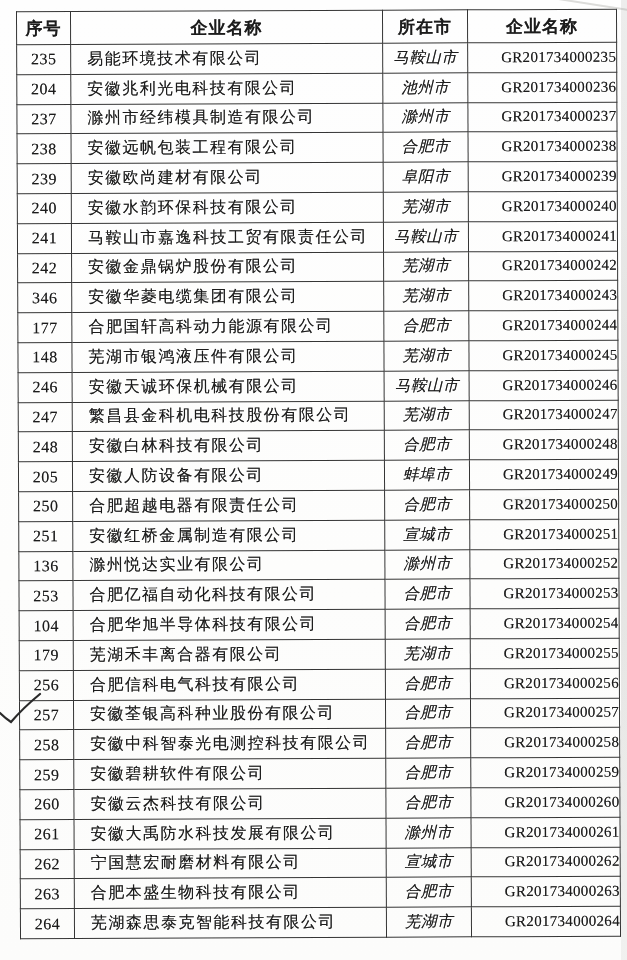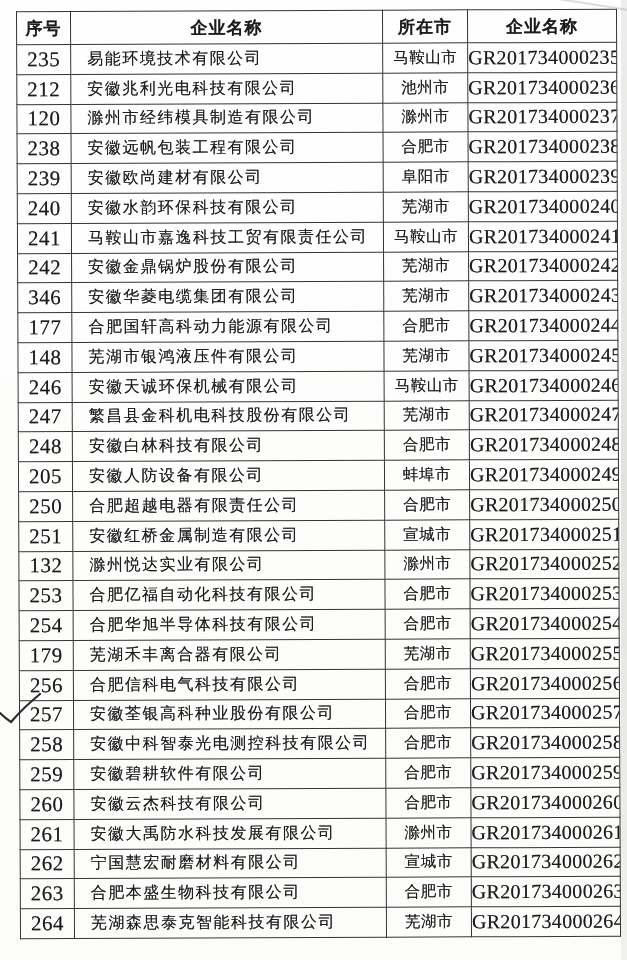--- a/index.html
+++ b/index.html
@@ -42,29 +42,29 @@
     overflow: hidden;
     padding: 0;
   }
   .cert-table thead tr { height: 33px; }
   .cert-table tbody tr { height: 29.8px; }
   .cert-table th {
     font-size: 17px;
     font-weight: 700;
     letter-spacing: 1px;
   }
-  td.c0 { font-size: 21px; letter-spacing: 0.5px; }
+  td.c0 { font-size: 16px; letter-spacing: 0.5px; }
   td.c1 {
     text-align: left;
     padding-left: 16px;
     font-size: 16px;
     letter-spacing: 1.5px;
   }
-  td.c2 { font-size: 15.5px; letter-spacing: 0.5px; }
-  td.c3 { font-size: 20px; letter-spacing: 0.3px; }
+  td.c2 { font-size: 15.5px; letter-spacing: 0.5px; font-style: italic; }
+  td.c3 { font-size: 15px; letter-spacing: 0.3px; text-align: right; }
 
   
   .checkmark {
     position: absolute;
     left: -1px;
     top: 692px;
     width: 44px;
     height: 34px;
     pointer-events: none;
   }
@@ -119,27 +119,27 @@
       </tr>
     </thead>
     <tbody>
         <tr>
           <td class="c0">235</td>
           <td class="c1">易能环境技术有限公司</td>
           <td class="c2">马鞍山市</td>
           <td class="c3">GR201734000235</td>
         </tr>
         <tr>
-          <td class="c0">212</td>
+          <td class="c0">204</td>
           <td class="c1">安徽兆利光电科技有限公司</td>
           <td class="c2">池州市</td>
           <td class="c3">GR201734000236</td>
         </tr>
         <tr>
-          <td class="c0">120</td>
+          <td class="c0">237</td>
           <td class="c1">滁州市经纬模具制造有限公司</td>
           <td class="c2">滁州市</td>
           <td class="c3">GR201734000237</td>
         </tr>
         <tr>
           <td class="c0">238</td>
           <td class="c1">安徽远帆包装工程有限公司</td>
           <td class="c2">合肥市</td>
           <td class="c3">GR201734000238</td>
         </tr>
@@ -215,33 +215,33 @@
           <td class="c2">合肥市</td>
           <td class="c3">GR201734000250</td>
         </tr>
         <tr>
           <td class="c0">251</td>
           <td class="c1">安徽红桥金属制造有限公司</td>
           <td class="c2">宣城市</td>
           <td class="c3">GR201734000251</td>
         </tr>
         <tr>
-          <td class="c0">132</td>
+          <td class="c0">136</td>
           <td class="c1">滁州悦达实业有限公司</td>
           <td class="c2">滁州市</td>
           <td class="c3">GR201734000252</td>
         </tr>
         <tr>
           <td class="c0">253</td>
           <td class="c1">合肥亿福自动化科技有限公司</td>
           <td class="c2">合肥市</td>
           <td class="c3">GR201734000253</td>
         </tr>
         <tr>
-          <td class="c0">254</td>
+          <td class="c0">104</td>
           <td class="c1">合肥华旭半导体科技有限公司</td>
           <td class="c2">合肥市</td>
           <td class="c3">GR201734000254</td>
         </tr>
         <tr>
           <td class="c0">179</td>
           <td class="c1">芜湖禾丰离合器有限公司</td>
           <td class="c2">芜湖市</td>
           <td class="c3">GR201734000255</td>
         </tr>

